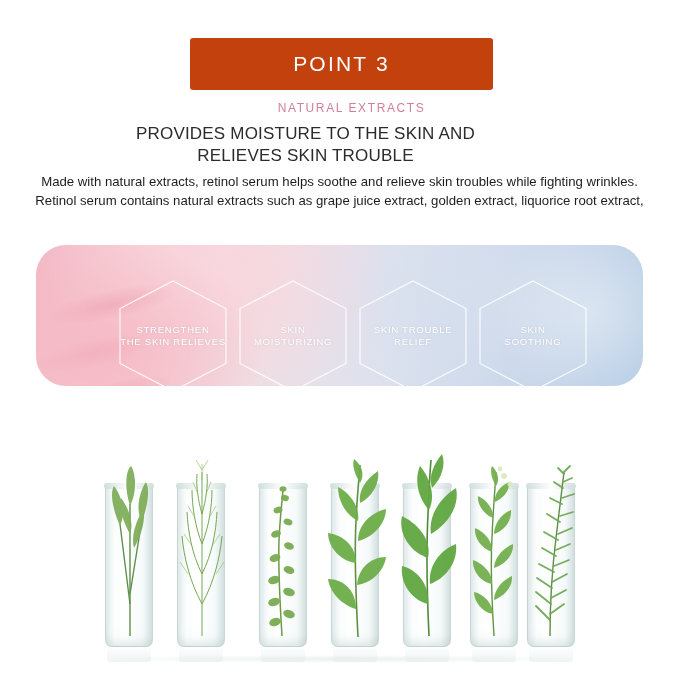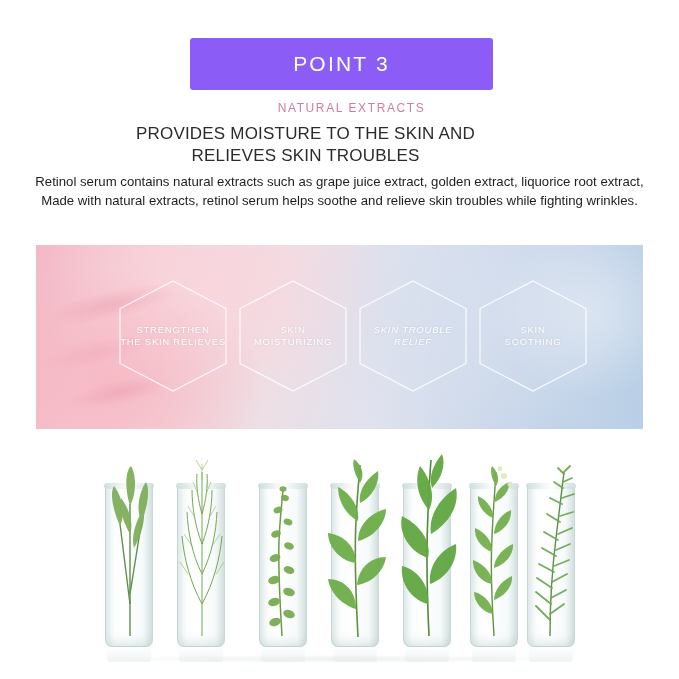--- a/index.html
+++ b/index.html
@@ -21,21 +21,21 @@
     background: #ffffff;
   }
 
   
   .point-banner {
     position: absolute;
     left: 190px;
     top: 38px;
     width: 303px;
     height: 52px;
-    background: #8b5cf6;
+    background: #c2410c;
     border-radius: 3px;
     display: flex;
     align-items: center;
     justify-content: center;
   }
   .point-banner-text {
     color: #ffffff;
     font-size: 21px;
     letter-spacing: 2.2px;
     font-weight: normal;
@@ -80,27 +80,28 @@
     line-height: 19px;
   }
   .body-copy div { display: block; }
 
   
   .hero {
     position: absolute;
     left: 36px;
     top: 245px;
     width: 607px;
-    height: 184px;
+    height: 141px;
     overflow: hidden;
     background:
       radial-gradient(ellipse 220px 160px at 12% 75%, rgba(246,185,196,0.95) 0%, rgba(246,185,196,0.0) 70%),
       radial-gradient(ellipse 240px 180px at 30% 20%, rgba(250,214,221,0.85) 0%, rgba(250,214,221,0.0) 72%),
       radial-gradient(ellipse 260px 200px at 72% 30%, rgba(214,223,238,0.85) 0%, rgba(214,223,238,0.0) 72%),
       linear-gradient(100deg, #f3b9c6 0%, #f6cfd6 20%, #eddfe5 40%, #dfe2ee 58%, #c9d7ea 78%, #b9cfe6 100%);
+    border-radius: 30px;
   }
   .hero-leaf {
     position: absolute;
     left: -30px;
     top: 10px;
     width: 190px;
     height: 175px;
     opacity: 0.55;
     background:
       radial-gradient(ellipse 100px 22px at 60% 30%, rgba(233,150,170,0.75) 0%, rgba(233,150,170,0) 65%),
@@ -142,21 +143,21 @@
     text-align: center;
     color: #ffffff;
     font-size: 9.6px;
     line-height: 12px;
     letter-spacing: 0.7px;
     text-shadow: 0 0 2px rgba(120,120,140,0.25);
   }
   .hex-label span { display: block; }
   .hex1 { left: 78px; }
   .hex2 { left: 198px; }
-  .hex3 { left: 318px; font-style: italic; }
+  .hex3 { left: 318px; }
   .hex4 { left: 438px; }
 
   
   .herbs {
     position: absolute;
     left: 0;
     top: 430px;
     width: 679px;
     height: 249px;
     background: #ffffff;
@@ -214,26 +215,26 @@
 <div class="page">
 
   <div class="point-banner">
     <div class="point-banner-text">POINT 3</div>
   </div>
 
   <div class="eyebrow">NATURAL EXTRACTS</div>
 
   <div class="headline">
     <div>PROVIDES MOISTURE TO THE SKIN AND</div>
-    <div>RELIEVES SKIN TROUBLES</div>
+    <div>RELIEVES SKIN TROUBLE</div>
   </div>
 
   <div class="body-copy">
+    <div>Made with natural extracts, retinol serum helps soothe and relieve skin troubles while fighting wrinkles.</div>
     <div>Retinol serum contains natural extracts such as grape juice extract, golden extract, liquorice root extract,</div>
-    <div>Made with natural extracts, retinol serum helps soothe and relieve skin troubles while fighting wrinkles.</div>
   </div>
 
   <div class="hero">
     <div class="hero-leaf"></div>
     <div class="hero-soft-right"></div>
 
     <div class="hexes">
 
       <div class="hex hex1">
         <svg width="118" height="118" viewBox="0 0 118 118">

